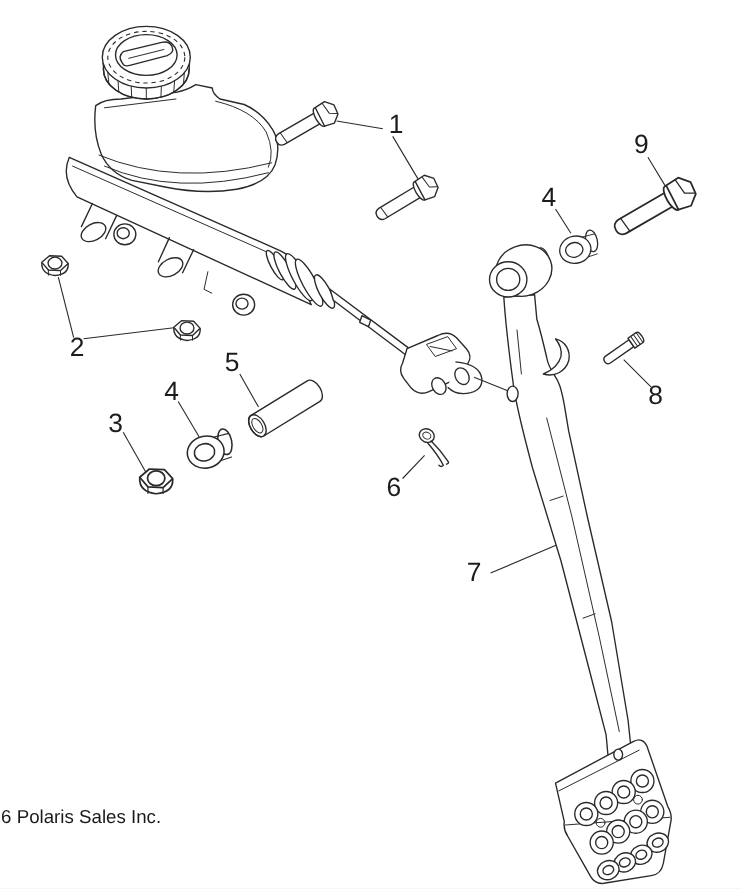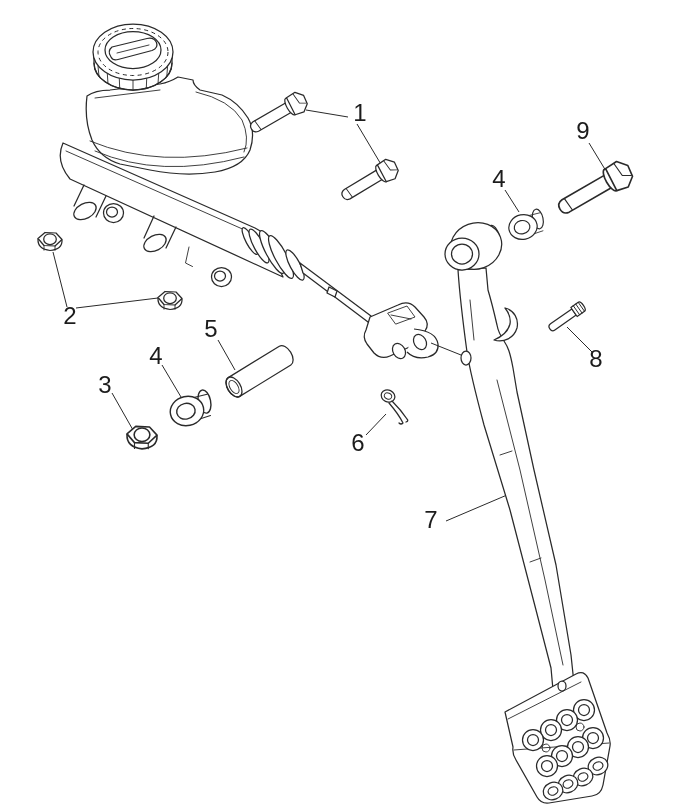--- a/index.html
+++ b/index.html
@@ -238,13 +238,14 @@
       <text class="callout" x="499" y="187">4</text>
       <text class="callout" x="156" y="364">4</text>
       <text class="callout" x="211" y="337">5</text>
       <text class="callout" x="358" y="451">6</text>
       <text class="callout" x="431" y="528">7</text>
       <text class="callout" x="596" y="367">8</text>
       <text class="callout" x="583" y="139">9</text>
     </g>
   </svg>
 
+  <div class="copyright">6 Polaris Sales Inc.</div>
 </div>
 
 </body></html>

